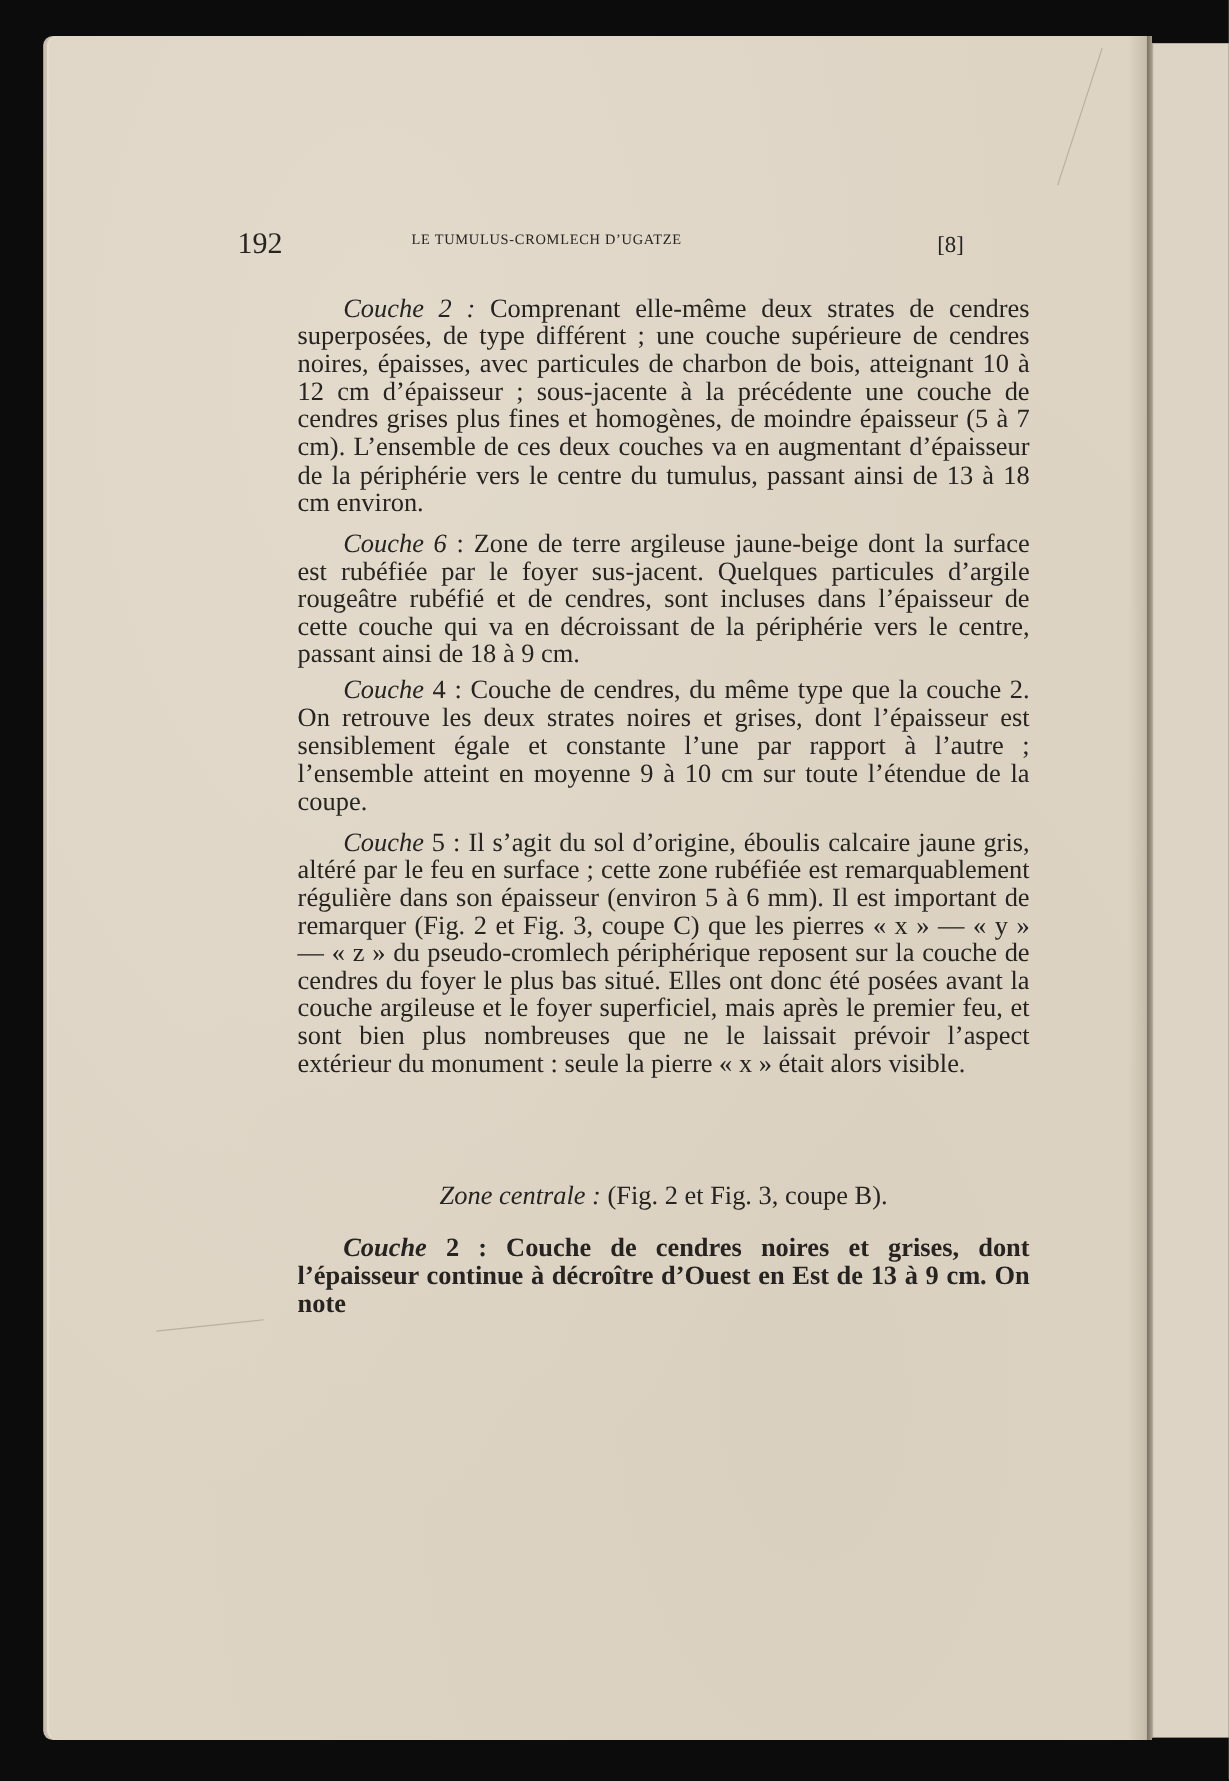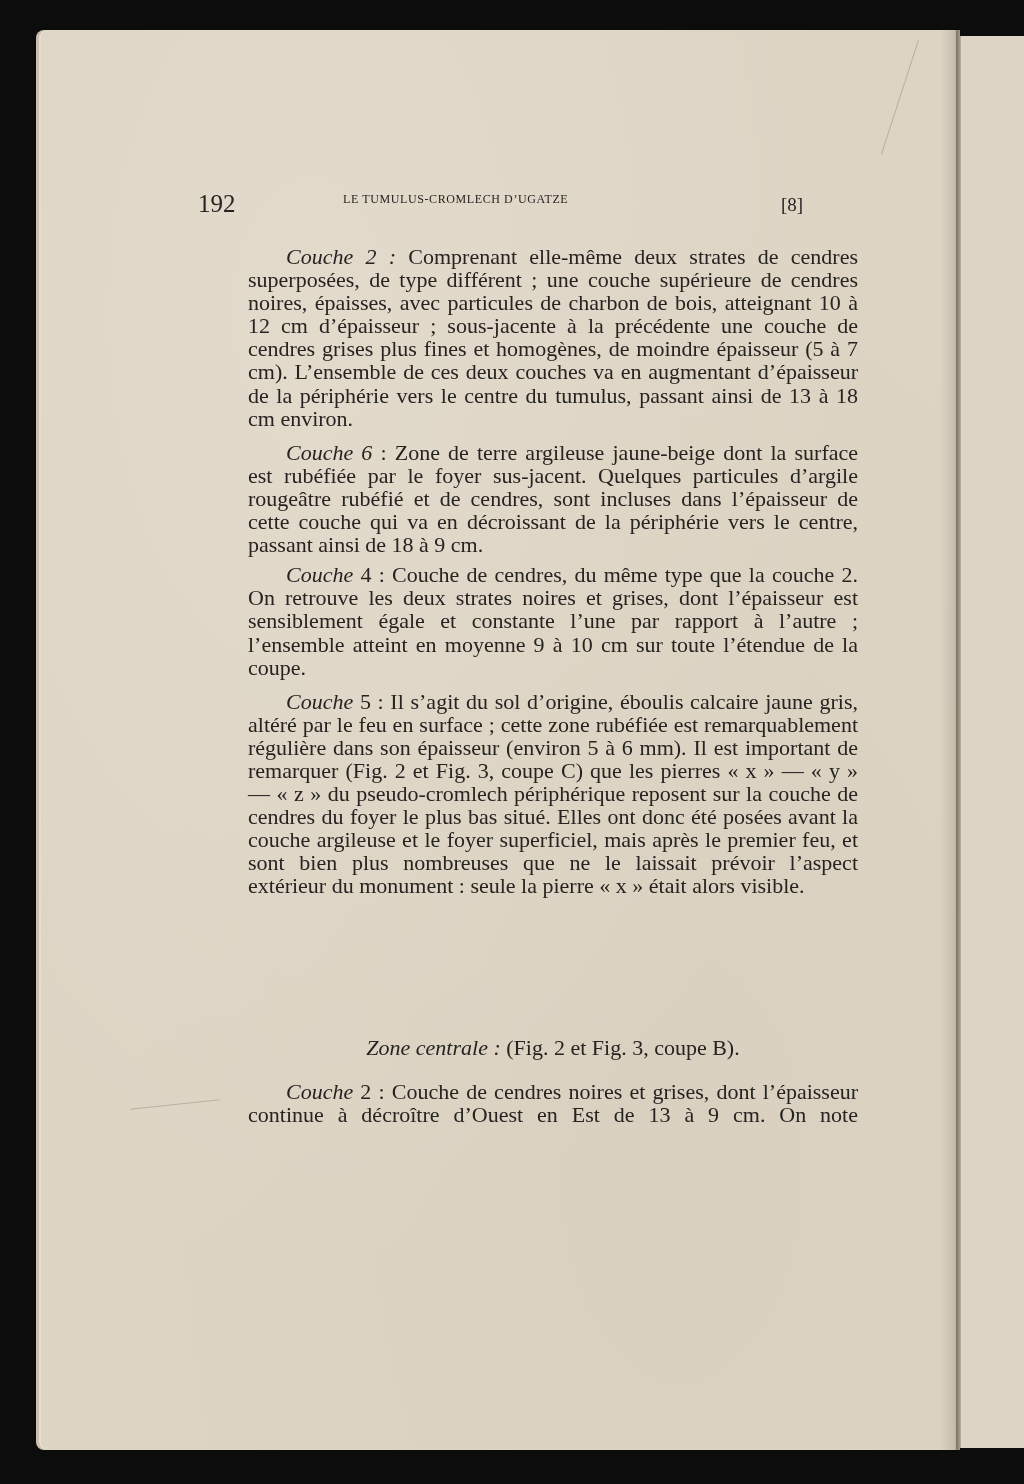--- a/index.html
+++ b/index.html
@@ -136,20 +136,20 @@
     <span class="label">Couche 6</span><span> : Zone de terre argileuse jaune-beige dont la surface est rubéfiée par le foyer sus-jacent. Quelques particules d’argile rougeâtre rubéfié et de cendres, sont incluses dans l’épaisseur de cette couche qui va en décroissant de la périphérie vers le centre, passant ainsi de 18 à 9 cm.</span>
   </p>
   <p style="margin-bottom:11px;">
     <span class="label">Couche</span><span> 4 : Couche de cendres, du même type que la couche 2. On retrouve les deux strates noires et grises, dont l’épaisseur est sensiblement égale et constante l’une par rapport à l’autre ; l’ensemble atteint en moyenne 9 à 10 cm sur toute l’étendue de la coupe.</span>
   </p>
   <p>
     <span class="label">Couche</span><span> 5 : Il s’agit du sol d’origine, éboulis calcaire jaune gris, altéré par le feu en surface ; cette zone rubéfiée est remarquablement régulière dans son épaisseur (environ 5 à 6 mm). Il est important de remarquer (Fig. 2 et Fig. 3, coupe C) que les pierres « x » — « y » — « z » du pseudo-cromlech périphérique reposent sur la couche de cendres du foyer le plus bas situé. Elles ont donc été posées avant la couche argileuse et le foyer superficiel, mais après le premier feu, et sont bien plus nombreuses que ne le laissait prévoir l’aspect extérieur du monument : seule la pierre « x » était alors visible.</span>
   </p>
 </div>
 
-<div class="text-block" style="top:1036px;">
+<div class="text-block" style="top:984px;">
   <p class="centered" style="margin-bottom:21px;">
     <span class="label">Zone centrale :</span><span> (Fig. 2 et Fig. 3, coupe B).</span>
   </p>
-  <p style="text-align-last: justify;">
+  <p style="text-align-last: justify; font-weight: bold;">
     <span class="label">Couche</span><span> 2 : Couche de cendres noires et grises, dont l’épaisseur continue à décroître d’Ouest en Est de 13 à 9 cm. On note</span>
   </p>
 </div>
 
 </body></html>

